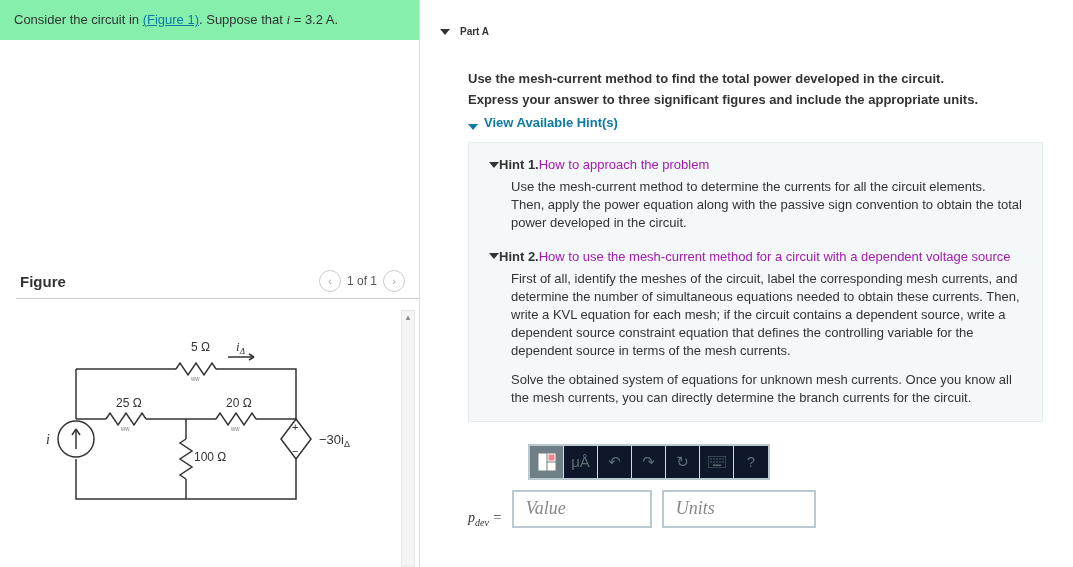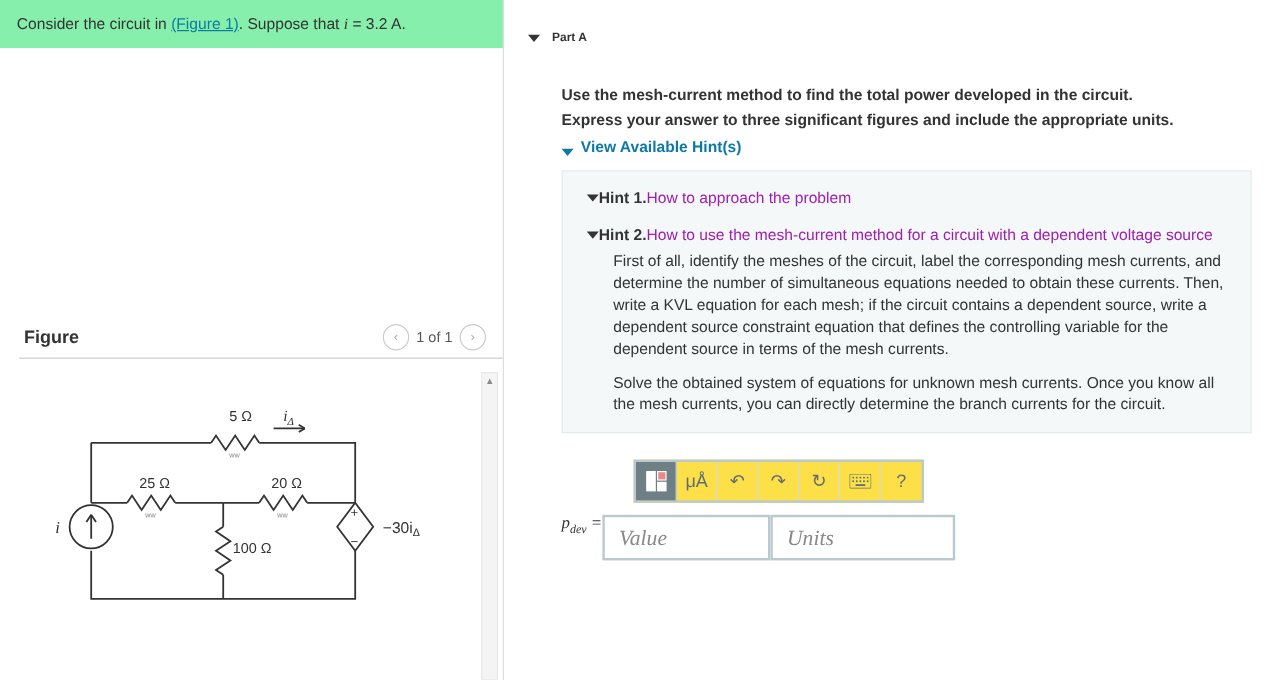--- a/index.html
+++ b/index.html
@@ -92,35 +92,35 @@
 .hint-title { color: #a21caf; }
 .hint-body { font-size: 13px; color: #333; line-height: 1.4; padding-left: 22px; }
 .hint-body p + p { margin-top: 10px; }
 .answer-area {
   margin-top: 22px;
   padding-left: 0;
 }
 .toolbar {
   display: inline-flex;
   border: 2px solid #b9c9cf;
-  background: #fde047;
+  background: #0f172a;
   align-items: center;
   height: 36px;
 }
 .toolbar-btn {
   width: 34px; height: 32px;
   display: flex; align-items: center; justify-content: center;
   font-size: 15px; color: #5d6e75; cursor: pointer;
   border-right: 1px solid #d2dbde;
 }
 .toolbar-btn:last-child { border-right: none; }
 .toolbar-btn.sel { background: #6f7f86; color:#fff; font-size:12px; }
 .toolbar-btn.sel svg { display:block;}
 .input-row {
-  display: flex; align-items: flex-start; 
+  display: flex; align-items: flex-end; gap: 10px;
   margin-top: 10px;
 }
 .pdev-label { font-style: italic; font-family: 'Times New Roman', serif; font-size: 14px; }
 .value-box, .units-box {
   border: 2px solid #b9c9cf;
   height: 38px;
   font-style: italic;
   font-family: 'Times New Roman', serif;
   font-size: 18px;
   color: #888;
@@ -213,20 +213,23 @@
       <span class="caret-teal"></span>
       <span>View Available Hint(s)</span>
     </div>
 
     <div class="hints-box">
       <div class="hint-block">
         <div class="hint-title-row">
           <span class="caret-down"></span>
           <span class="hint-label">Hint 1.</span>
           <span class="hint-title">How to approach the problem</span>
+        </div>
+        <div class="hint-body">
+          <p>Use the mesh-current method to determine the currents for all the circuit elements. Then, apply the power equation along with the passive sign convention to obtain the total power developed in the circuit.</p>
         </div>
       </div>
       <div class="hint-block" style="margin-bottom:0">
         <div class="hint-title-row">
           <span class="caret-down"></span>
           <span class="hint-label">Hint 2.</span>
           <span class="hint-title">How to use the mesh-current method for a circuit with a dependent voltage source</span>
         </div>
         <div class="hint-body">
           <p>First of all, identify the meshes of the circuit, label the corresponding mesh currents, and determine the number of simultaneous equations needed to obtain these currents. Then, write a KVL equation for each mesh; if the circuit contains a dependent source, write a dependent source constraint equation that defines the controlling variable for the dependent source in terms of the mesh currents.</p>

